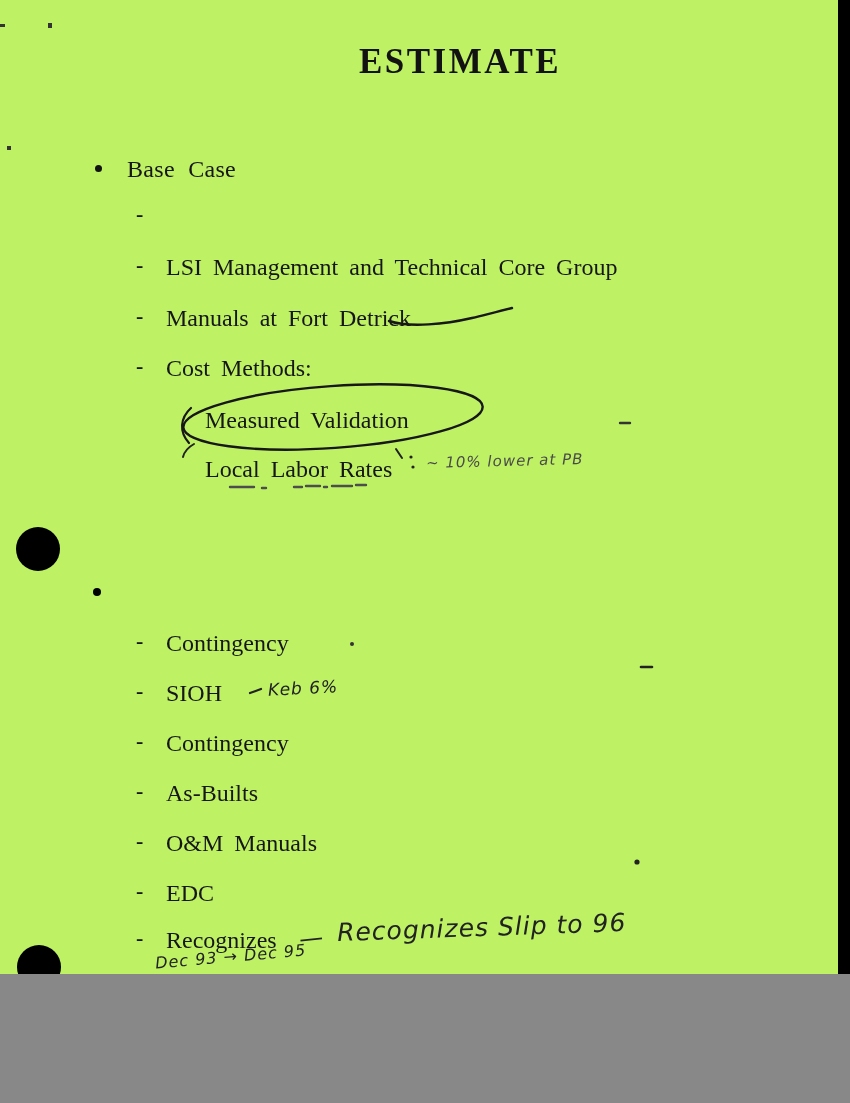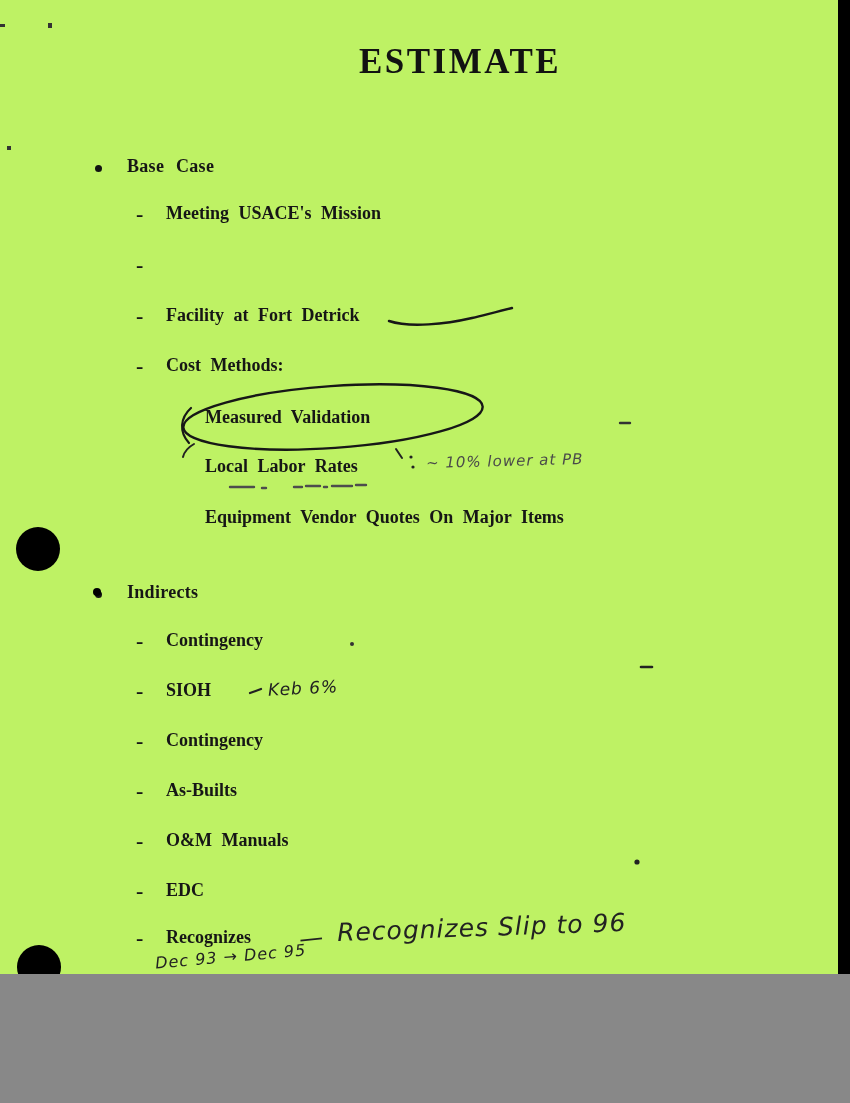--- a/index.html
+++ b/index.html
@@ -5,21 +5,21 @@
   html,body{margin:0;padding:0;background:#888;}
   .page{
     position:relative;width:850px;height:974px;background:#bef264;
     font-family:"Liberation Serif", serif;overflow:hidden;
   }
   .title{
     position:absolute;top:42px;left:56px;width:808px;text-align:center;
     font-size:35px;font-weight:700;letter-spacing:2.5px;color:#121212;
   }
   .row{position:absolute;left:0;width:850px;height:26px;}
-  .lbl{position:absolute;white-space:nowrap;font-size:18px;font-weight:700;color:#161616;}
+  .lbl{position:absolute;white-space:nowrap;font-size:24px;font-weight:400;color:#161616;}
   .l1 .lbl{left:127px;letter-spacing:.3px;word-spacing:7px;}
   .l2 .lbl{left:166px;word-spacing:5px;}
   .l3 .lbl{left:205px;word-spacing:5px;}
   .bullet-dot{position:absolute;left:95px;top:9px;width:7px;height:7px;border-radius:50%;background:#121212;}
   .marker-dash{position:absolute;left:136px;top:-2px;font-size:22px;font-weight:700;color:#161616;}
   .hand{
     position:absolute;font-family:"DejaVu Sans", sans-serif;font-style:italic;
     color:#222;white-space:nowrap;
   }
   .hand-local{left:426px;top:452px;font-size:15px;color:#4a4a4a;letter-spacing:1px;transform:rotate(-1.5deg);}
@@ -44,48 +44,41 @@
 
   <div class="title">ESTIMATE</div>
 
   <div class="row l1" style="top:156px">
     <span class="bullet-dot"></span>
     <span class="lbl">Base Case</span>
   </div>
 
   <div class="row l2" style="top:203px">
     <span class="marker-dash">-</span>
-    <span class="lbl">Meeting USACE's Mission</span>
   </div>
   <div class="row l2" style="top:254px">
     <span class="marker-dash">-</span>
+    <span class="lbl">LSI Management and Technical Core Group</span>
   </div>
   <div class="row l2" style="top:305px">
     <span class="marker-dash">-</span>
-    <span class="lbl">Facility at Fort Detrick</span>
+    <span class="lbl">Manuals at Fort Detrick</span>
   </div>
   <div class="row l2" style="top:355px">
     <span class="marker-dash">-</span>
     <span class="lbl">Cost Methods:</span>
   </div>
 
   <div class="row l3" style="top:407px">
     <span class="lbl">Measured Validation</span>
   </div>
   <div class="row l3" style="top:456px">
     <span class="lbl">Local Labor Rates</span>
   </div>
-  <div class="row l3" style="top:507px">
-    <span class="lbl">Equipment Vendor Quotes On Major Items</span>
-  </div>
 
-  <div class="row l1" style="top:582px">
-    <span class="bullet-dot"></span>
-    <span class="lbl">Indirects</span>
-  </div>
 
   <div class="row l2" style="top:630px">
     <span class="marker-dash">-</span>
     <span class="lbl">Contingency</span>
   </div>
   <div class="row l2" style="top:680px">
     <span class="marker-dash">-</span>
     <span class="lbl">SIOH</span>
   </div>
   <div class="row l2" style="top:730px">

